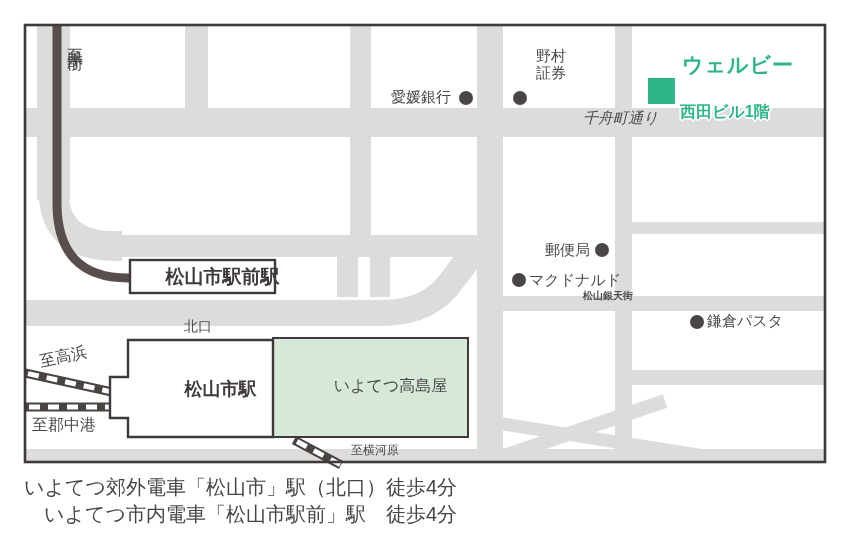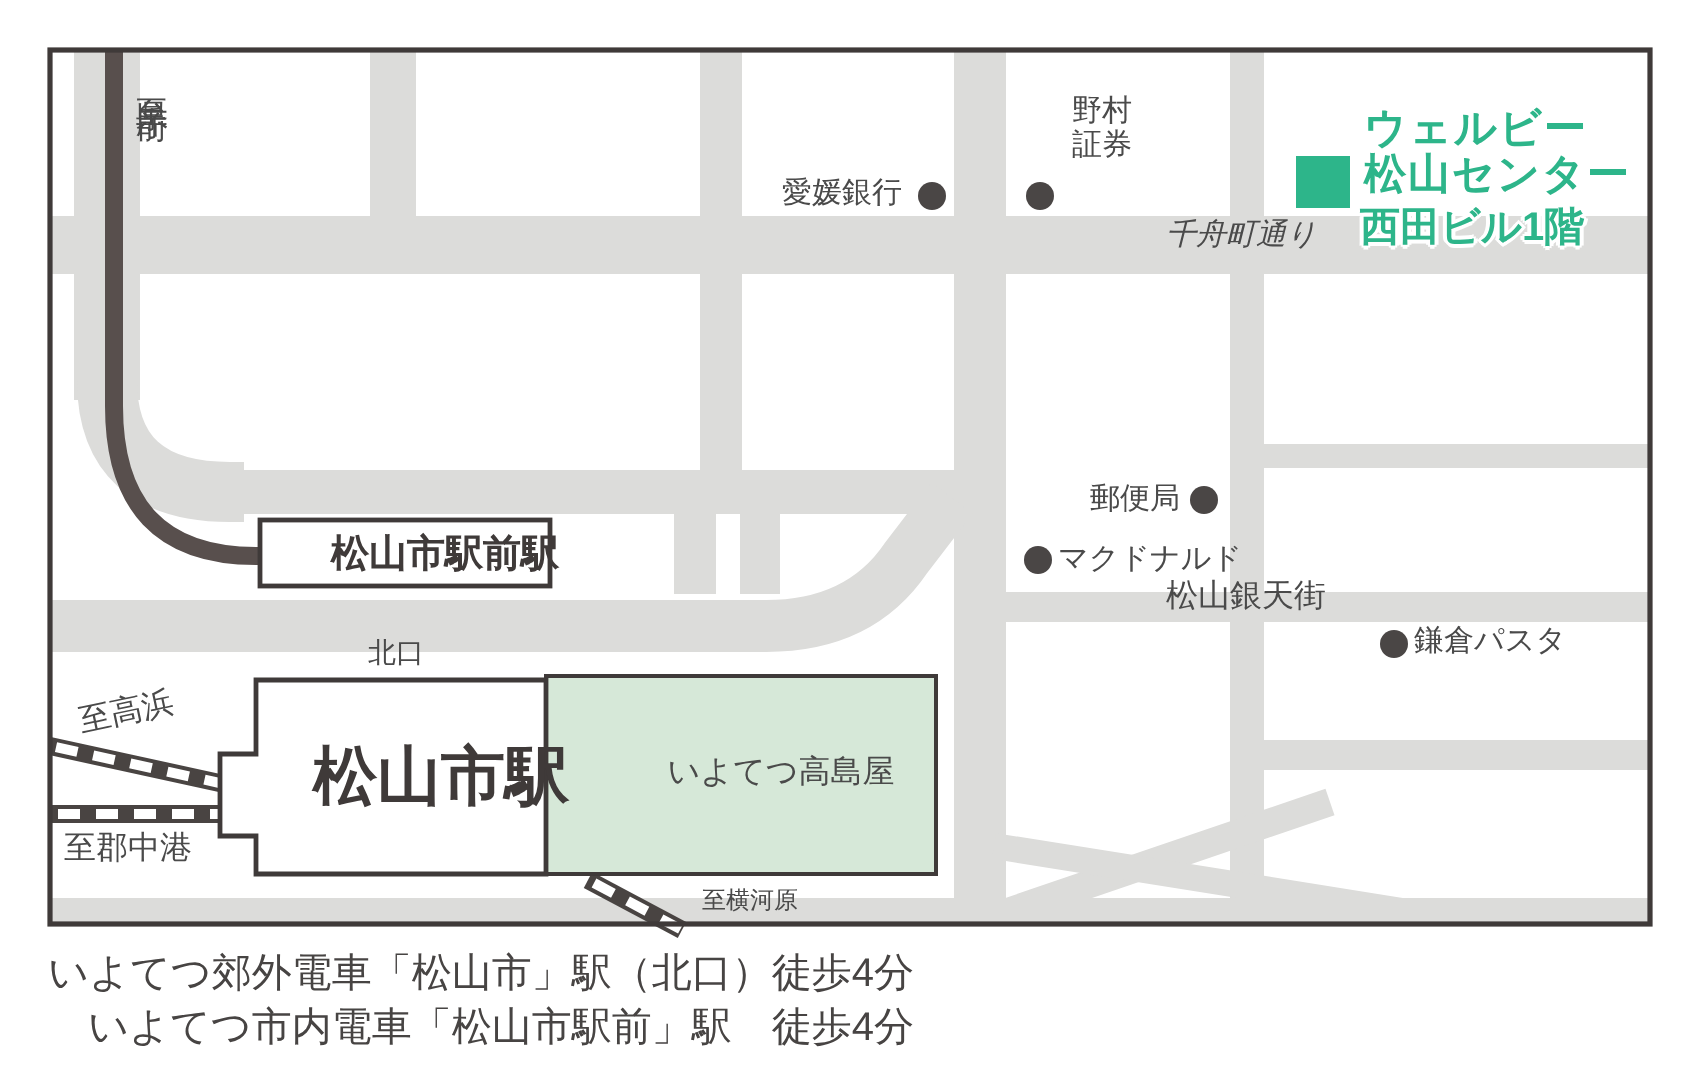--- a/index.html
+++ b/index.html
@@ -15,21 +15,21 @@
   .bldg-green{fill:var(--palegreen);stroke:var(--frame);stroke-width:2;}
   .dot{fill:var(--dotcol);}
   .frame{fill:none;stroke:var(--frame);stroke-width:2.6;}
   .dest-square{fill:var(--accent);}
 
   .lbl{position:absolute;white-space:pre;line-height:1.12;}
   .lbl-sm{font-size:15px;color:var(--label);}
   .lbl-road{font-size:15px;color:var(--label);}
   .v-text{writing-mode:vertical-rl;letter-spacing:2px;font-size:16px;color:var(--label);}
   .dest-title{font-size:21px;font-weight:bold;color:var(--accent);line-height:23px;letter-spacing:1px;}
-  .dest-sub{font-size:20px;font-weight:bold;color:var(--accent);
+  .dest-sub{font-size:16px;font-weight:bold;color:var(--accent);
             text-shadow:-1px -1px 0 #fff,1px -1px 0 #fff,-1px 1px 0 #fff,1px 1px 0 #fff,0 2px 0 #fff,0 -2px 0 #fff,2px 0 0 #fff,-2px 0 0 #fff;text-align:right;}
   .box-label{position:absolute;display:flex;align-items:center;justify-content:center;
              color:var(--frame);white-space:nowrap;padding-left:20px;}
   .rot{transform:rotate(-12deg);transform-origin:left top;}
   .caption{position:absolute;left:24px;top:474px;font-size:20px;line-height:27px;color:#474443;text-align:right;}
 </style>
 </head>
 <body>
 
 <div id="stage">
@@ -90,32 +90,32 @@
     <circle class="dot" cx="697" cy="322" r="7"></circle>
 
     <rect class="frame" x="25" y="25" width="800" height="437"></rect>
   </svg>
 
   <div class="lbl v-text" style="left:66px;top:36px;">至県庁前</div>
   <div class="lbl lbl-road" style="left:583px;top:110px;font-style:italic;">千舟町通り</div>
   <div class="lbl lbl-sm" style="left:391px;top:89px;">愛媛銀行</div>
   <div class="lbl lbl-sm" style="left:536px;top:48px;"><span>野村</span><br><span>証券</span></div>
 
-  <div class="lbl dest-title" style="left:682px;top:53px;"><span>ウェルビー</span><br><span>松山センター</span></div>
+  <div class="lbl dest-title" style="left:682px;top:53px;"><span>ウェルビー</span><br></div>
   <div class="lbl dest-sub" style="left:680px;top:103px;">西田ビル1階</div>
 
   <div class="lbl lbl-sm" style="left:545px;top:242px;text-align:right;">郵便局</div>
   <div class="lbl lbl-sm" style="left:529px;top:272px;">マクドナルド</div>
-  <div class="lbl lbl-road" style="left:583px;top:290px;font-size:16px;">松山銀天街</div>
+  <div class="lbl lbl-road" style="left:583px;top:290px;font-size:10px;font-weight:bold;">松山銀天街</div>
   <div class="lbl lbl-sm" style="left:707px;top:313px;">鎌倉パスタ</div>
 
   <div class="lbl lbl-sm" style="left:184px;top:319px;font-size:14px;">北口</div>
 
   <div class="box-label" style="left:130px;top:260px;width:145px;height:33px;font-size:19px;font-weight:bold;">松山市駅前駅</div>
-  <div class="box-label" style="left:128px;top:340px;width:145px;height:97px;font-size:32px;font-weight:bold;">松山市駅</div>
+  <div class="box-label" style="left:128px;top:340px;width:145px;height:97px;font-size:18px;font-weight:bold;">松山市駅</div>
   <div class="box-label" style="left:273px;top:338px;width:195px;height:97px;font-size:16px;color:var(--label);">いよてつ高島屋</div>
 
   <div class="lbl rot" style="left:38px;top:353px;font-size:16px;color:var(--label);">至高浜</div>
   <div class="lbl" style="left:32px;top:416px;font-size:16px;color:var(--label);">至郡中港</div>
   <div class="lbl" style="left:351px;top:444px;font-size:12px;color:var(--label);">至横河原</div>
 
   <div class="caption">
     <div>いよてつ郊外電車「松山市」駅（北口）徒歩4分</div>
     <div>いよてつ市内電車「松山市駅前」駅　徒歩4分</div>
   </div>

